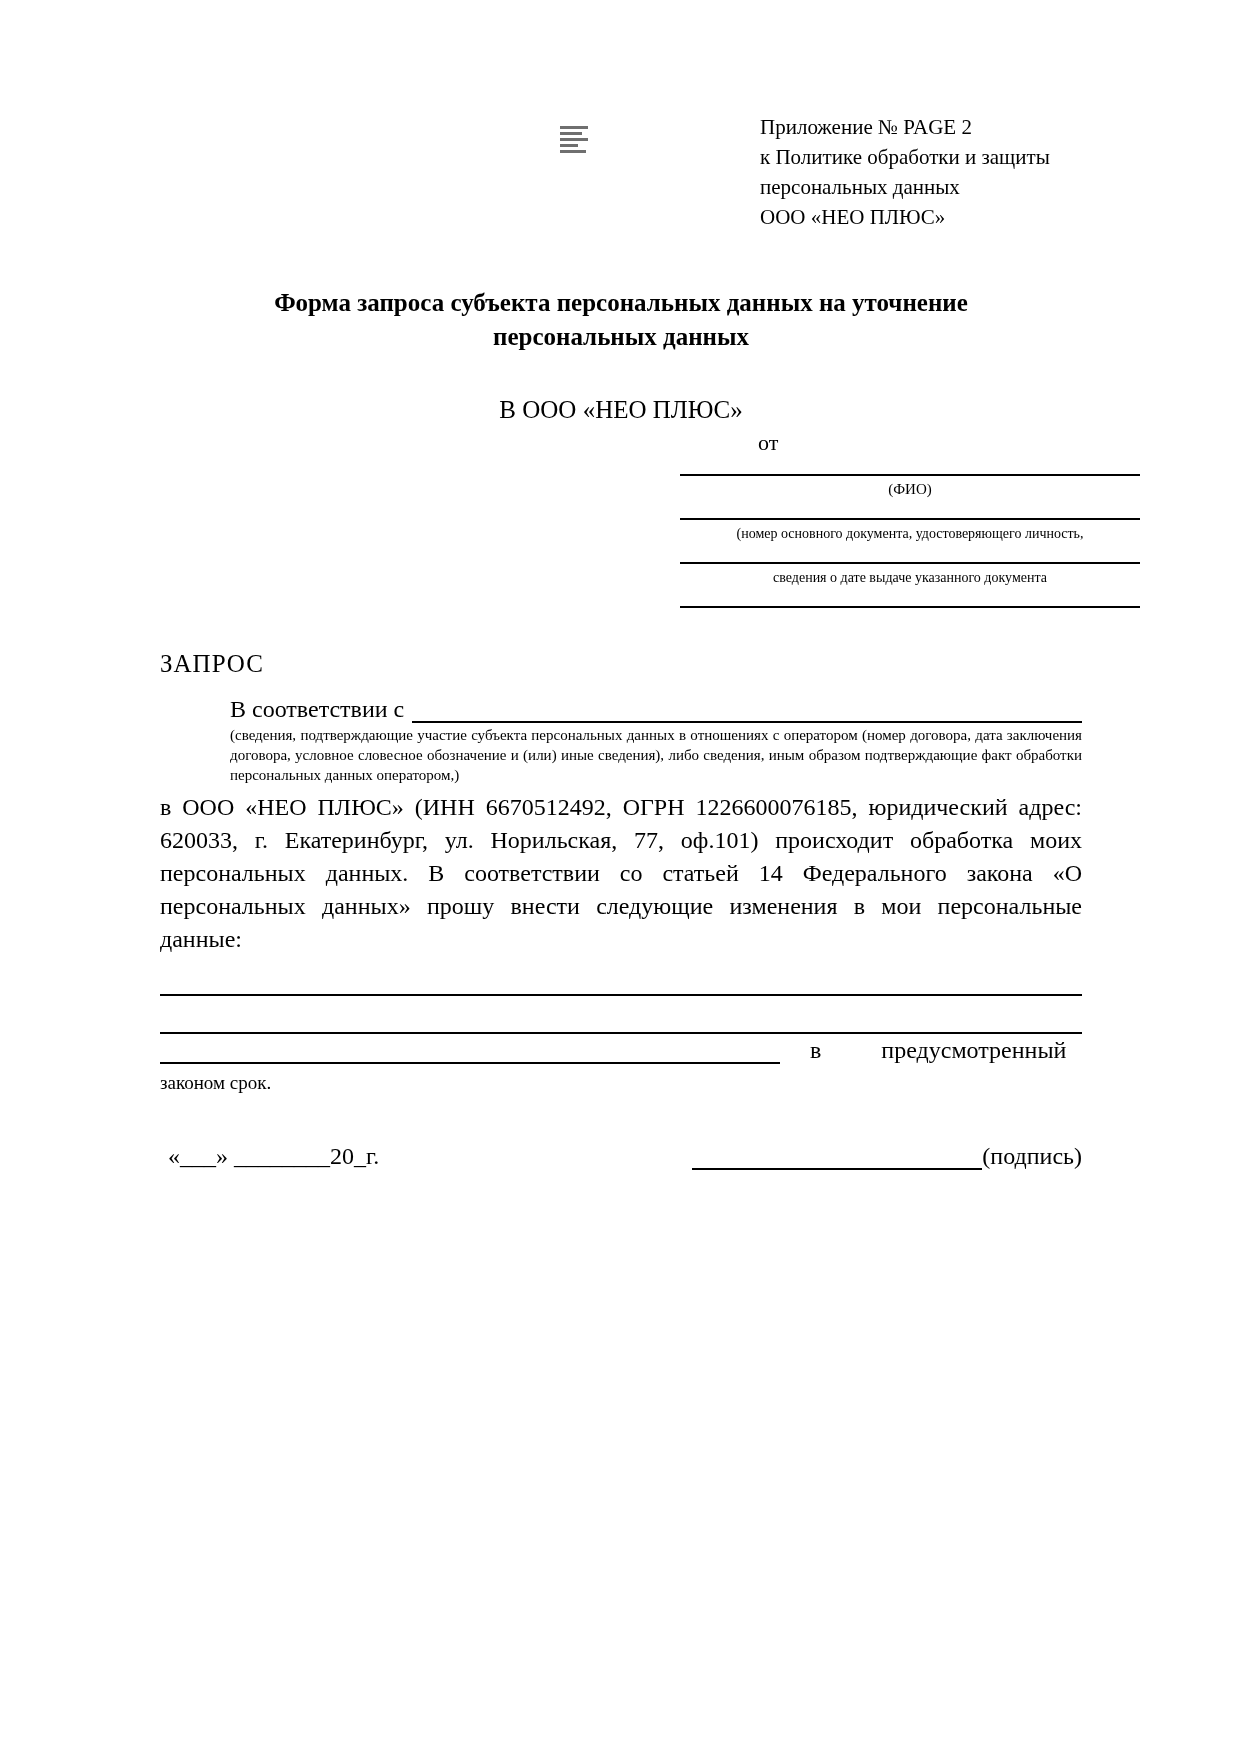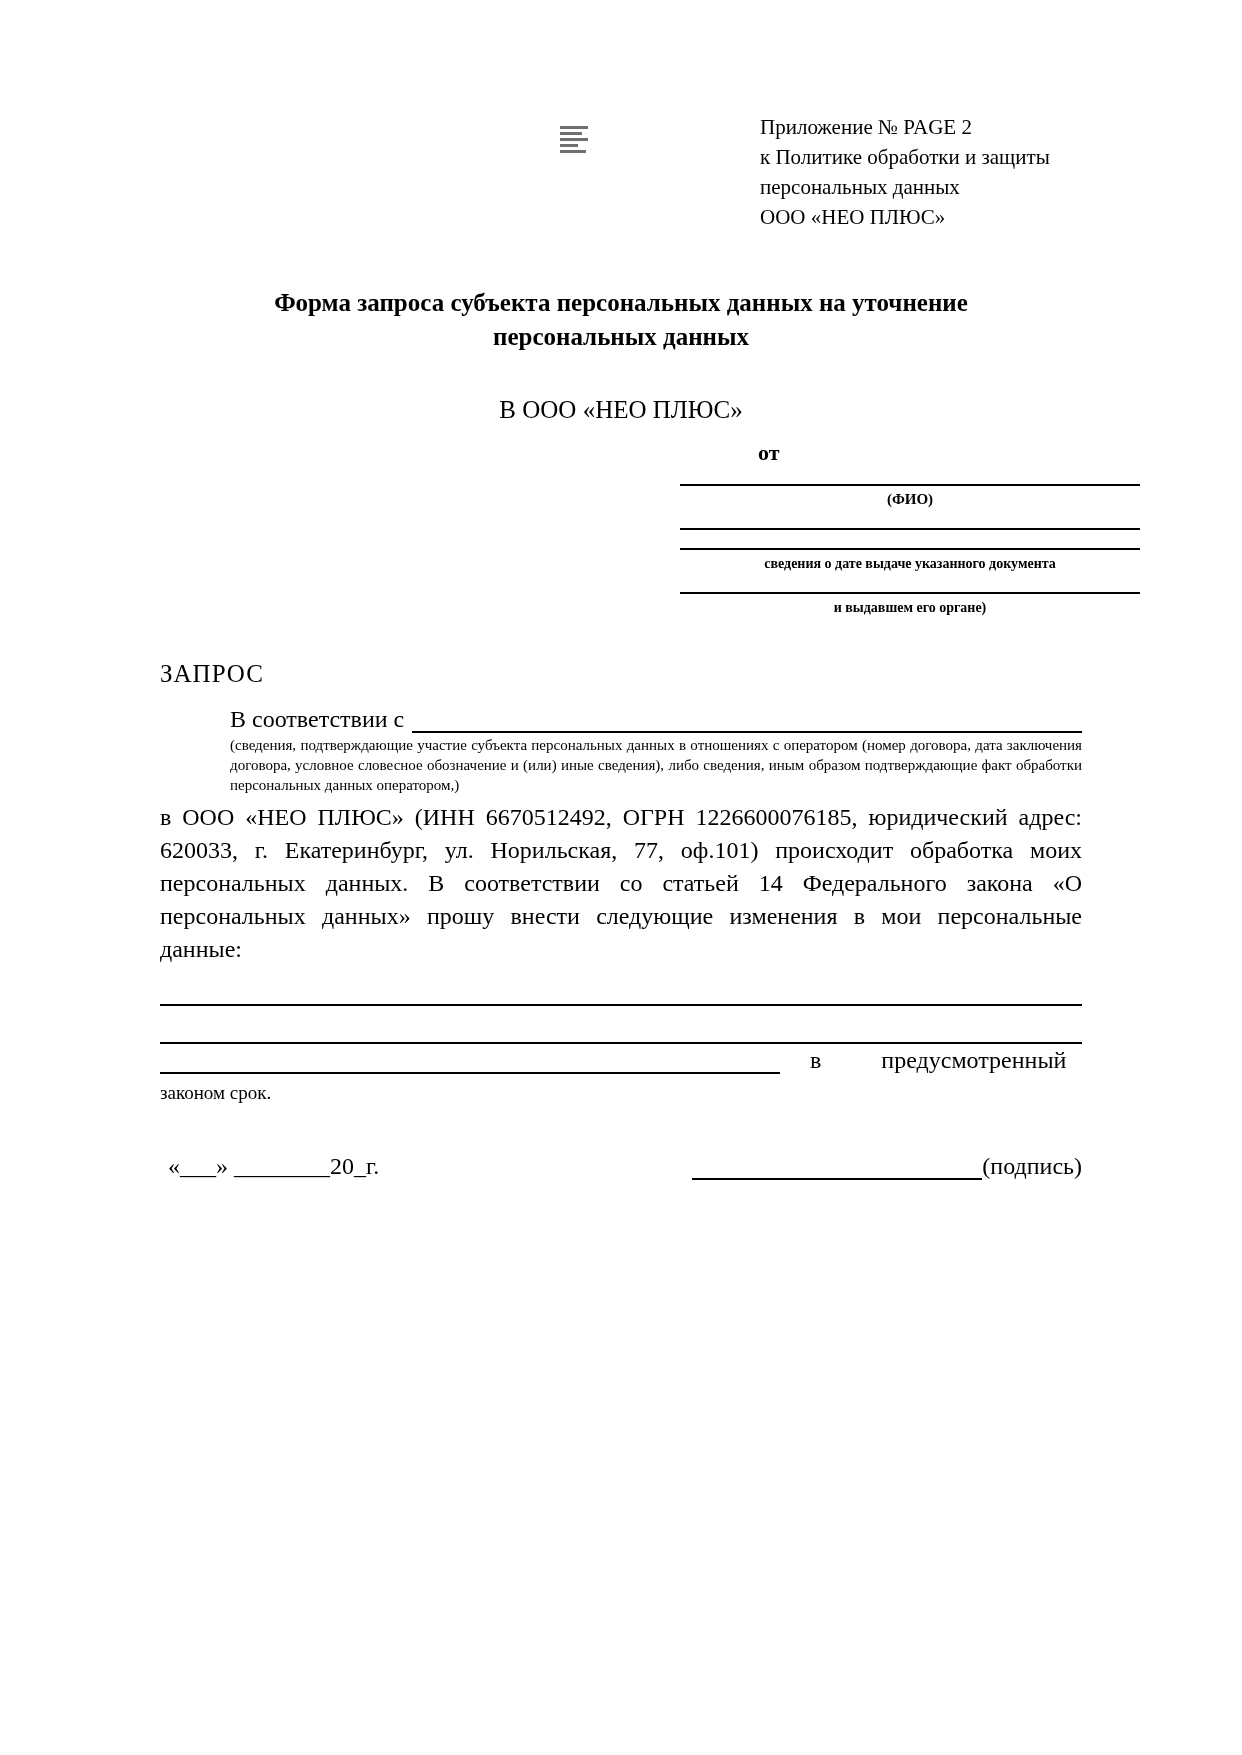--- a/index.html
+++ b/index.html
@@ -63,24 +63,23 @@
     padding: 0 32px;
   }
 
   
   .addressee {
     text-align: center;
     font-size: 25px;
     margin-top: 42px;
   }
   .from-block {
-    margin-top: 16px;
+    margin-top: 6px;
     margin-left: 520px;
     width: 460px;
-    font-weight: bold;
   }
   .from-word {
     font-size: 22px;
     margin-left: 78px;
   }
   .ruled {
     border-bottom: 2px solid #000;
     height: 16px;
     margin-top: 2px;
   }
@@ -215,24 +214,24 @@
 
   <div class="form-title">Форма запроса субъекта персональных данных на уточнение персональных данных</div>
 
   <div class="addressee">В ООО «НЕО ПЛЮС»</div>
 
   <div class="from-block">
     <div class="from-word">от</div>
     <div class="ruled"></div>
     <div class="ruled-caption">(ФИО)</div>
     <div class="ruled"></div>
+    <div class="ruled-caption small">(номер основного документа, удостоверяющего личность,</div>
     <div class="ruled"></div>
     <div class="ruled-caption small">сведения о дате выдаче указанного документа</div>
     <div class="ruled"></div>
-    <div class="ruled-caption small">и выдавшем его органе)</div>
   </div>
 
   <div class="request-title">ЗАПРОС</div>
 
   <div class="inline-row">
     <div class="lead">В соответствии с</div>
     <div class="fill"></div>
   </div>
 
   <div class="note">(сведения, подтверждающие участие субъекта персональных данных в отношениях с оператором (номер договора, дата заключения договора, условное словесное обозначение и (или) иные сведения), либо сведения, иным образом подтверждающие факт обработки персональных данных оператором,)</div>

